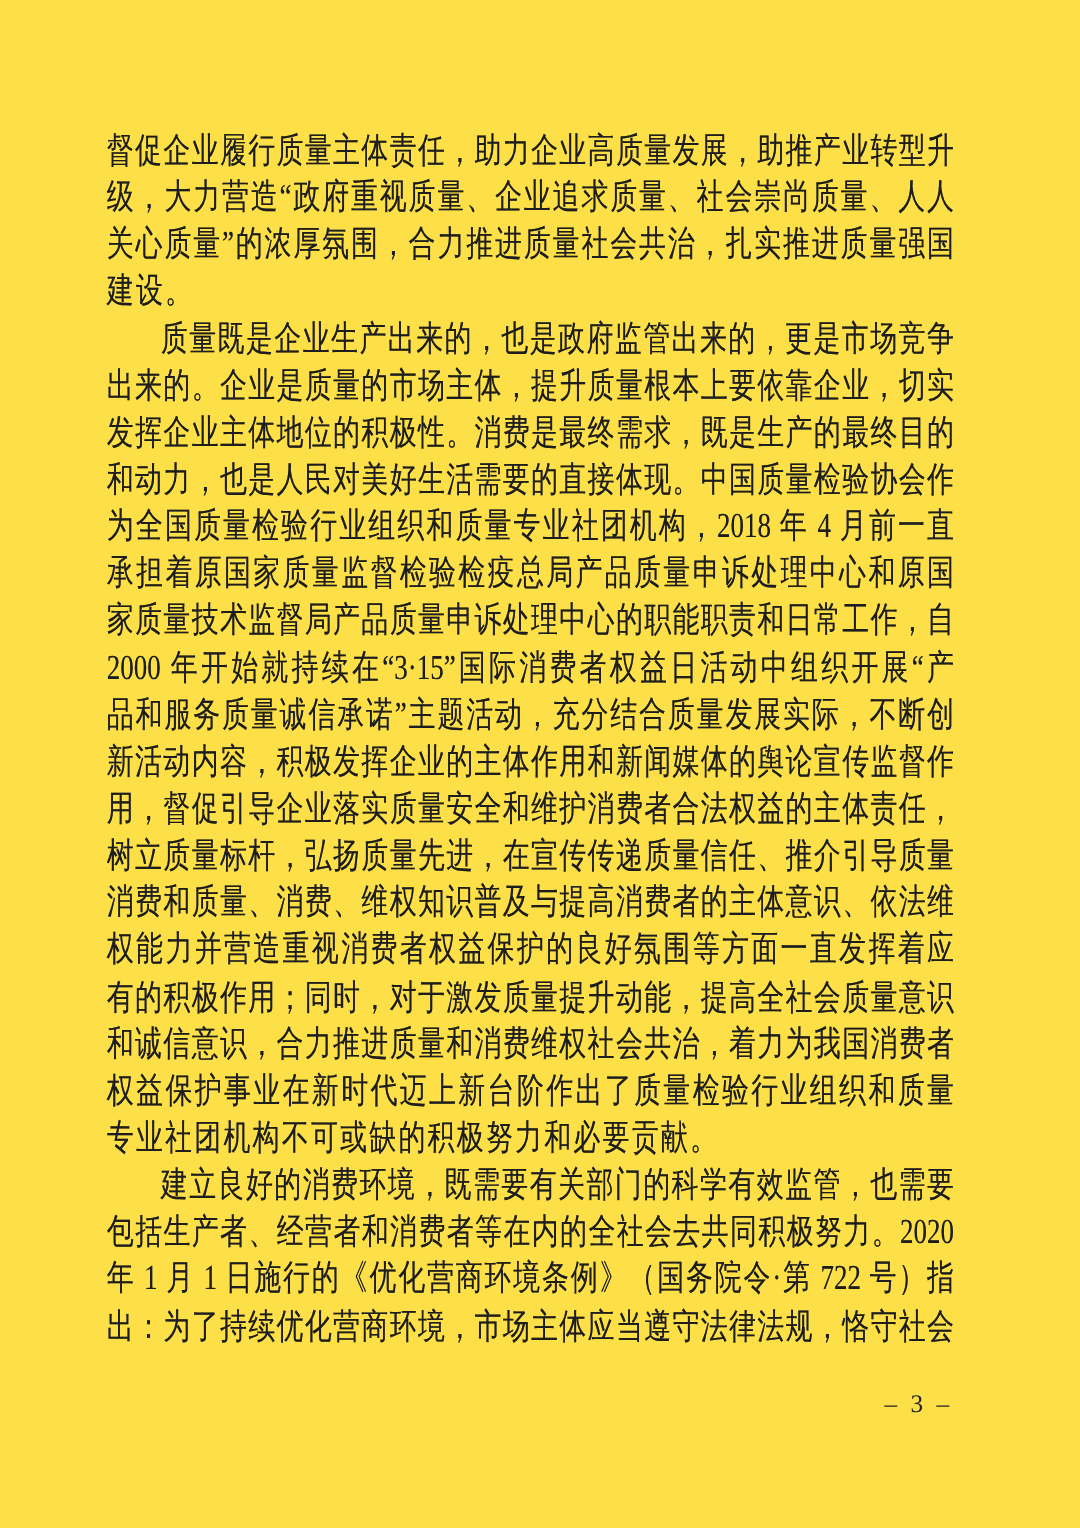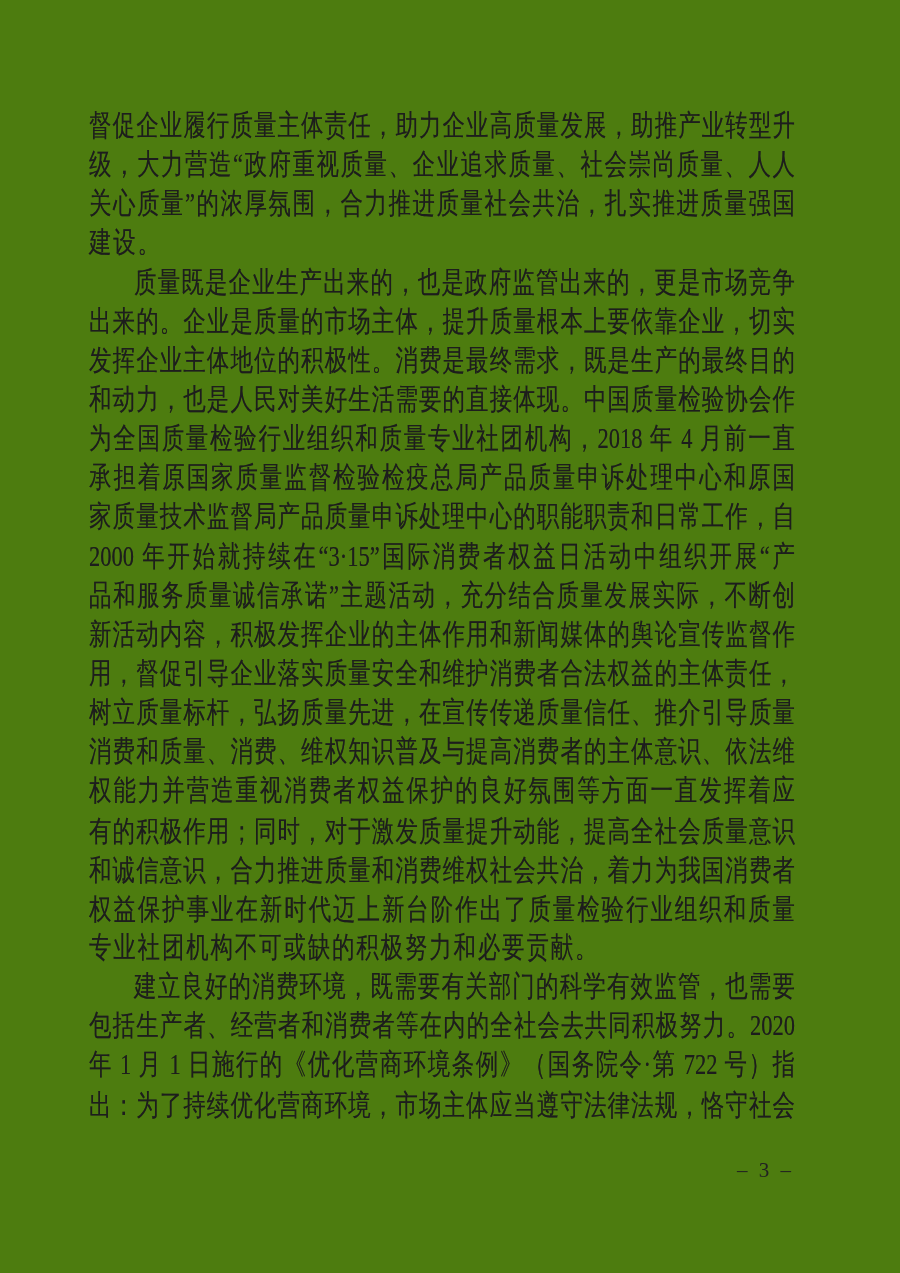--- a/index.html
+++ b/index.html
@@ -4,21 +4,21 @@
 <style>
   html, body {
     margin: 0;
     padding: 0;
     background: #ffffff;
   }
   .page {
     position: relative;
     width: 900px;
     height: 1273px;
-    background: #4d7c0f;
+    background: #fde047;
     overflow: hidden;
     font-family: "Liberation Serif", "DejaVu Serif", serif;
     color: #1d1d1d;
   }
   .textblock {
     position: absolute;
     left: 89px;
     top: 106px;
     width: 706px;
     transform: scaleY(1.3);

